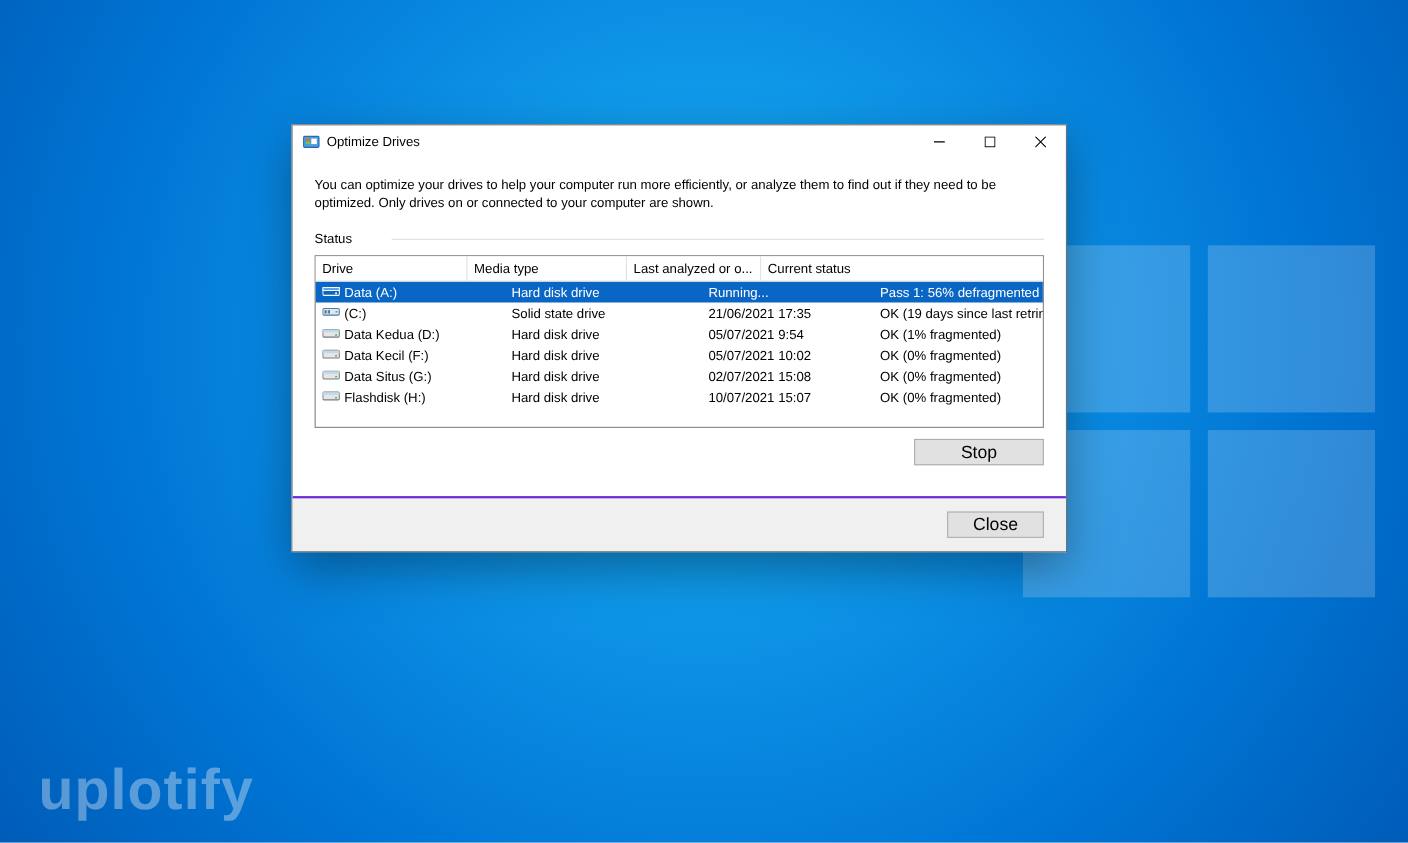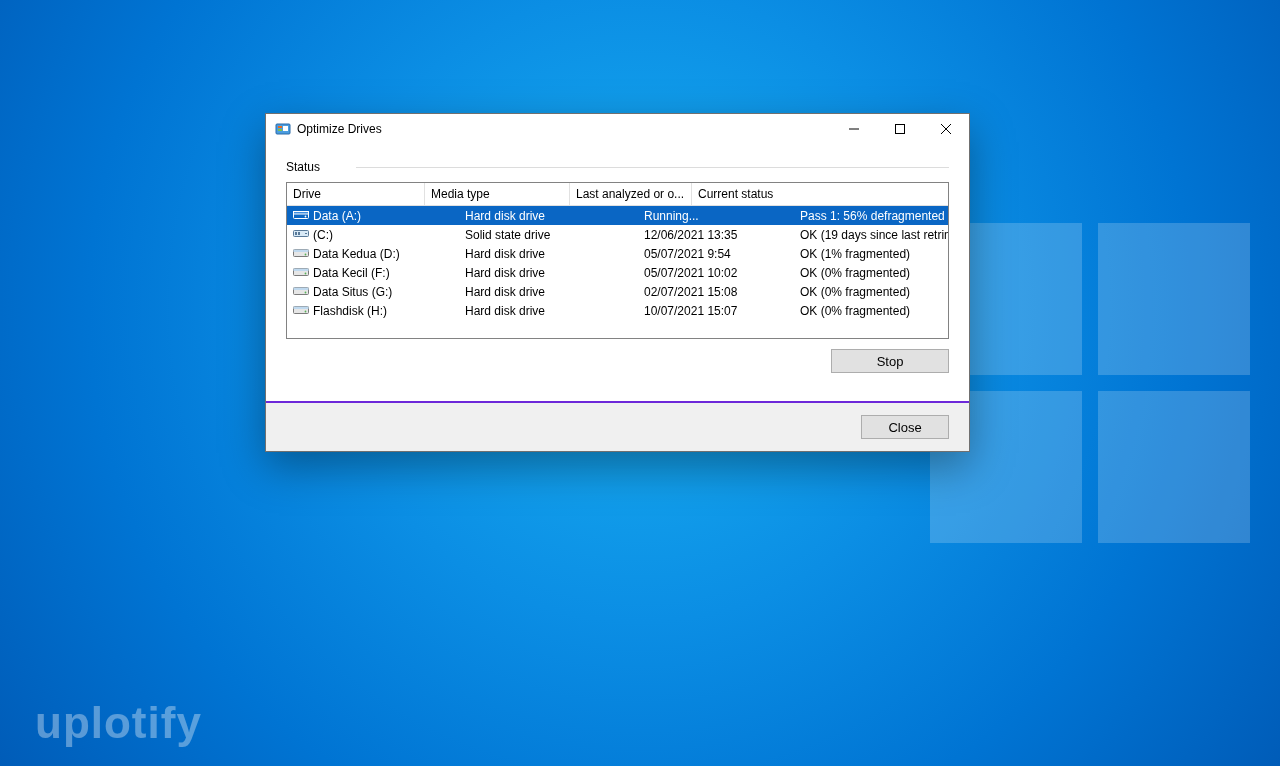--- a/index.html
+++ b/index.html
@@ -20,21 +20,21 @@
     grid-template-columns: 1fr 1fr;
     grid-template-rows: 1fr 1fr;
     gap: 16px;
     pointer-events: none;
   }
   .win-logo div { background: rgba(255,255,255,0.35); }
   .watermark {
     position: absolute;
     left: 35px;
     bottom: 18px;
-    font-size: 44px;
+    font-size: 52px;
     font-weight: 600;
     letter-spacing: 1px;
     color: rgba(255,255,255,0.35);
     pointer-events: none;
   }
   .window {
     position: absolute;
     left: 265px;
     top: 113px;
     width: 705px;
@@ -109,21 +109,21 @@
   .drive-icon { width: 16px; height: 12px; margin-right: 4px; flex-shrink: 0; }
   .lv-spacer { height: 18px; }
   .btn-row {
     display: flex; justify-content: flex-end; margin-top: 10px; gap: 6px;
   }
   .sched-row { display: flex; align-items: flex-start; margin-top: 4px; }
   .sched-text { font-size: 12px; padding-left: 16px; line-height: 1.6; flex: 1; }
   .sched-text .on { font-weight: 600; }
   button.win-btn {
     font-family: inherit;
-    font-size: 13px;
+    font-size: 16px;
     background: #e1e1e1;
     border: 1px solid #adadad;
     padding: 3px 0;
     width: 118px;
     height: 24px;
     cursor: pointer;
   }
   .footer {
     margin-top: 28px;
     border-top: 2px solid #6d28d9;
@@ -164,20 +164,21 @@
         </svg>
     </div>
     <div class="caption-btn close">
       <svg width="10" height="10" viewBox="0 0 10 10">
           <path d="M0 0 L10 10 M10 0 L0 10" stroke="#000" stroke-width="1"></path>
         </svg>
     </div>
   </div>
 
   <div class="body">
+    <p class="intro">You can optimize your drives to help your computer run more efficiently, or analyze them to find out if they need to be optimized. Only drives on or connected to your computer are shown.</p>
 
     <div class="section-label">
       <span>Status</span>
       <span class="line"></span>
     </div>
 
     <div class="listview">
       <div class="lv-header">
         <div class="col col-drive">Drive</div>
         <div class="col col-media">Media type</div>
@@ -202,21 +203,21 @@
             <div class="cell col-drive">
               <span><svg class="drive-icon" viewBox="0 0 16 12">
                   <rect x="0.5" y="3.5" width="15" height="6" rx="1" fill="#d9eaf7" stroke="#5a7a99"></rect>
                   <rect x="2" y="5" width="2" height="3" fill="#5a7a99"></rect>
                   <rect x="5" y="5" width="2" height="3" fill="#5a7a99"></rect>
                   <rect x="12" y="6" width="2" height="1" fill="#5a7a99"></rect>
                 </svg></span>
               <span>(C:)</span>
             </div>
             <div class="cell col-media">Solid state drive</div>
-            <div class="cell col-last">12/06/2021 13:35</div>
+            <div class="cell col-last">21/06/2021 17:35</div>
             <div class="cell col-status">OK (19 days since last retrim)</div>
           </div>
           <div class="lv-row">
             <div class="cell col-drive">
               <span><svg class="drive-icon" viewBox="0 0 16 12">
                   <rect x="0.5" y="3.5" width="15" height="7" rx="1" fill="#e6e6e6" stroke="#7a7a7a"></rect>
                   <rect x="0.5" y="3.5" width="15" height="2.5" fill="#bfd9ef" stroke="none"></rect>
                   <circle cx="12.5" cy="8.5" r="0.9" fill="#59b159"></circle>
                 </svg></span>
               <span>Data Kedua (D:)</span>

